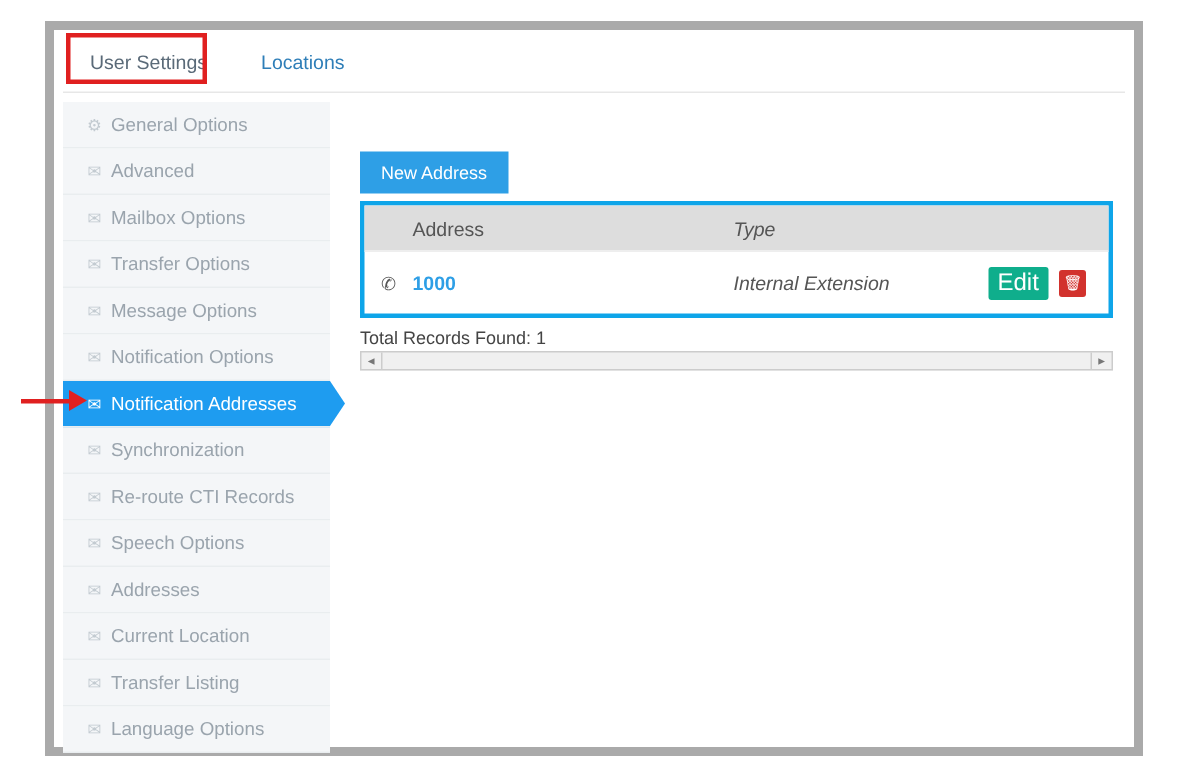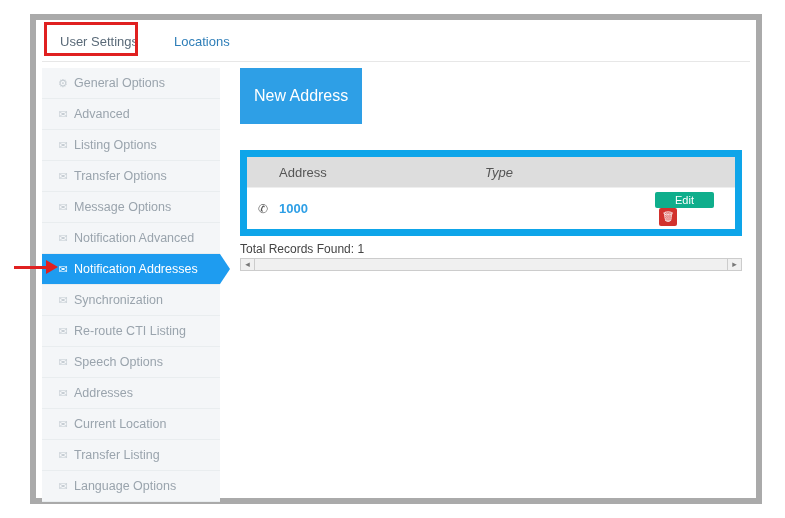--- a/index.html
+++ b/index.html
@@ -73,28 +73,29 @@
     border-left: 10px solid #1e9cf0;
   }
   .main {
     flex: 1;
     padding: 0 8px 0 20px;
   }
   .btn-primary {
     background: #2e9fe6;
     color: #fff;
     border: none;
-    padding: 19px 14px;
-    font-size: 16px;
-    cursor: pointer;
+    padding: 7px 14px;
+    font-size: 12px;
+    cursor: pointer;
+    margin-top: 33px;
   }
   .table {
-    margin-top: 26px;
+    margin-top: 5px;
     width: 100%;
-    border: 7px solid #0ea5e9;
+    border: 3px solid #0ea5e9;
   }
   .thead {
     display: flex;
     background: #ddd;
     color: #555;
     height: 30px;
     align-items: center;
   }
   .col-icon { width: 32px; }
   .col-addr { flex: 1; padding-left: 0; }
@@ -105,22 +106,22 @@
     align-items: center;
     min-height: 42px;
     border-top: 1px solid #eee;
   }
   .trow .col-icon { text-align: center; color: #555; font-size: 12px; }
   .trow .col-addr { color: #2e9fe6; font-weight: bold; }
   .trow .col-type { color: #555; line-height: 1.2; }
   .badge-edit {
     background: #0fae8c;
     color: #fff;
-    font-size: 11px;
-    padding: 2px 20px;
+    font-size: 16px;
+    padding: 2px 6px;
     border-radius: 2px;
     cursor: pointer;
     display: inline-block;
     vertical-align: middle;
   }
   .badge-del {
     background: #d2322d;
     color: #fff;
     width: 18px; height: 18px;
     display: inline-flex;
@@ -188,45 +189,45 @@
       <div class="sidebar-item">
         <span class="icon">⚙</span>
         <span class="label">General Options</span>
       </div>
       <div class="sidebar-item">
         <span class="icon">✉</span>
         <span class="label">Advanced</span>
       </div>
       <div class="sidebar-item">
         <span class="icon">✉</span>
-        <span class="label">Listing Options</span>
+        <span class="label">Mailbox Options</span>
       </div>
       <div class="sidebar-item">
         <span class="icon">✉</span>
         <span class="label">Transfer Options</span>
       </div>
       <div class="sidebar-item">
         <span class="icon">✉</span>
         <span class="label">Message Options</span>
       </div>
       <div class="sidebar-item">
         <span class="icon">✉</span>
-        <span class="label">Notification Advanced</span>
+        <span class="label">Notification Options</span>
       </div>
       <div class="sidebar-item active">
         <span class="icon">✉</span>
         <span class="label">Notification Addresses</span>
       </div>
       <div class="sidebar-item">
         <span class="icon">✉</span>
         <span class="label">Synchronization</span>
       </div>
       <div class="sidebar-item">
         <span class="icon">✉</span>
-        <span class="label">Re-route CTI Listing</span>
+        <span class="label">Re-route CTI Records</span>
       </div>
       <div class="sidebar-item">
         <span class="icon">✉</span>
         <span class="label">Speech Options</span>
       </div>
       <div class="sidebar-item">
         <span class="icon">✉</span>
         <span class="label">Addresses</span>
       </div>
       <div class="sidebar-item">
@@ -249,20 +250,21 @@
       <div class="table">
         <div class="thead">
           <div class="col-icon"></div>
           <div class="col-addr">Address</div>
           <div class="col-type">Type</div>
           <div class="col-actions"></div>
         </div>
         <div class="trow">
           <div class="col-icon">✆</div>
           <div class="col-addr">1000</div>
+          <div class="col-type">Internal Extension</div>
           <div class="col-actions">
             <span class="badge-edit">Edit</span>
             <span class="badge-del">
               <span>🗑</span>
             </span>
           </div>
         </div>
       </div>
 
       <div class="total-row">

